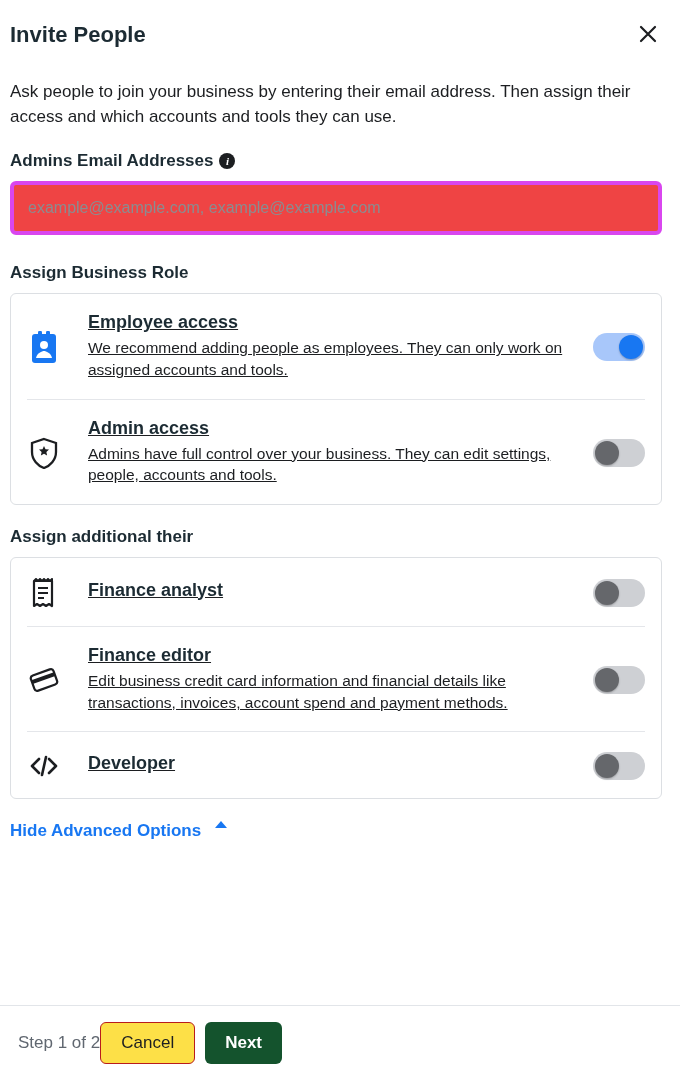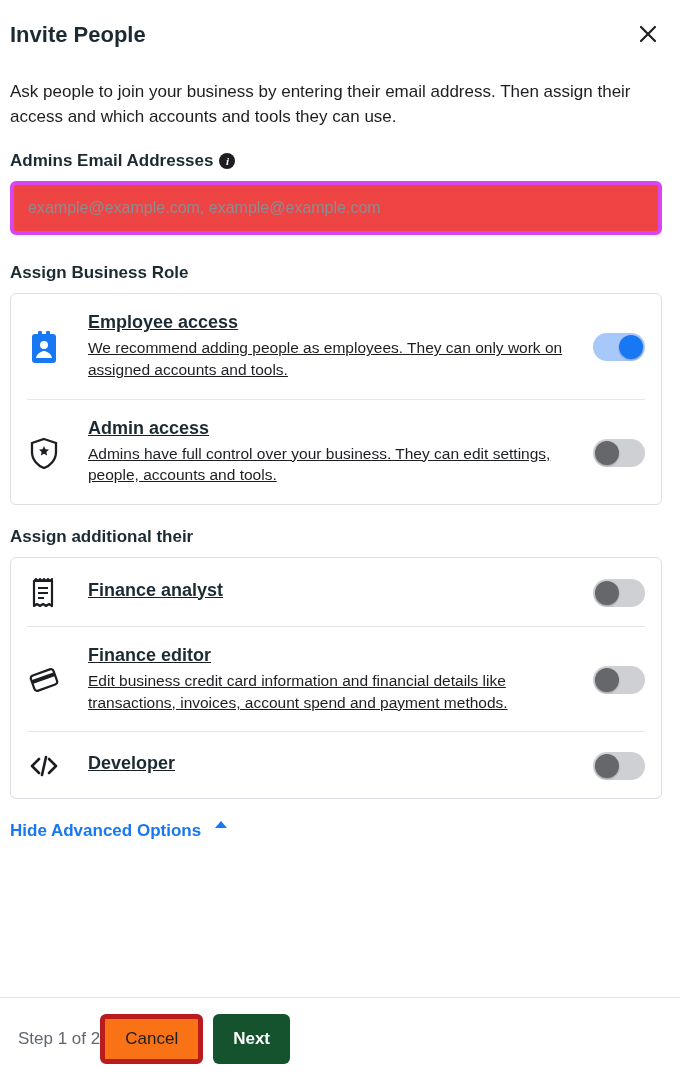--- a/index.html
+++ b/index.html
@@ -176,22 +176,22 @@
   }
   .btn {
     font-size: 17px;
     padding: 10px 20px;
     border-radius: 6px;
     cursor: pointer;
     border: none;
     font-family: inherit;
   }
   .btn-cancel {
-    background: #f97316;
-    border: 5px solid #b91c1c;
+    background: #fde047;
+    border: 1px solid #b91c1c;
     color: #1c1e21;
   }
   .btn-next {
     background: #14532d;
     color: #fff;
     font-weight: 600;
     cursor: default;
   }
 </style>
 </head>

